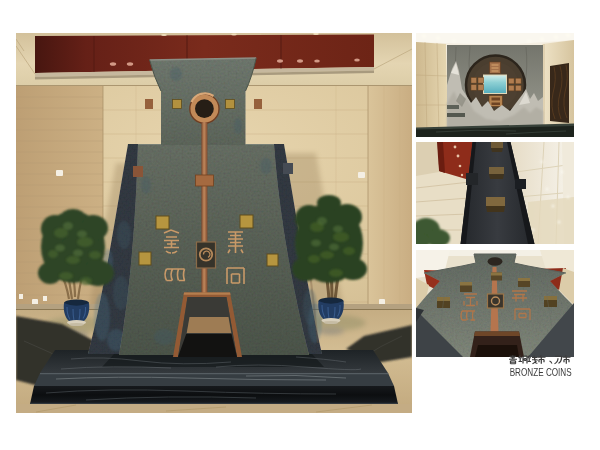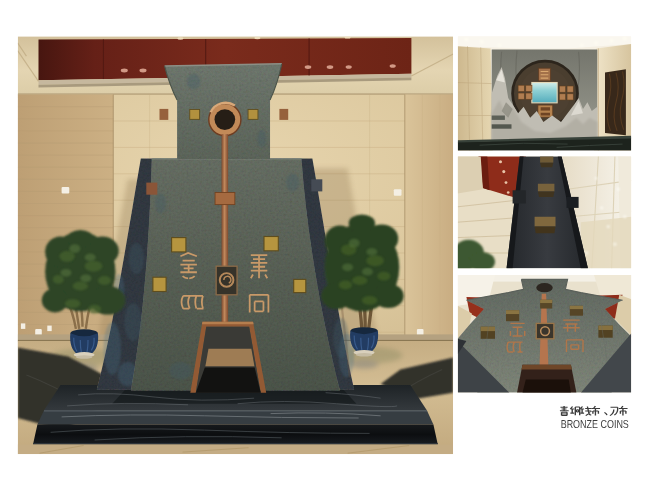--- a/index.html
+++ b/index.html
@@ -543,21 +543,21 @@
 <circle cx="79.5" cy="51" r="4" fill="none" stroke="#b98c5c" stroke-width="1.4"></circle>
 <polygon points="59,81.5 103,81.5 108,107 54,107" fill="#33211a"></polygon>
 <polygon points="59,81.5 103,81.5 104,86 58,86" fill="#6e4628"></polygon>
 <polygon points="62,95 101,95 103,107 59,107" fill="#1b100a"></polygon>
 <g stroke="#686e68" stroke-width="0.6" opacity="0.6">
 <line x1="30" y1="30" x2="24" y2="80"></line>
         <line x1="128" y1="28" x2="136" y2="78"></line>
 </g>
 </svg>
 </div>
-<div style="position:absolute;left:370px;top:367px;width:202px;height:28px">
+<div style="position:absolute;left:370px;top:353px;width:202px;height:28px">
 <svg width="202" height="28" style="display:block">
 <g transform="translate(0,2.2) scale(1,0.75)" stroke="#3c3c3c" stroke-width="1.25" fill="none">
 <path d="M139.5,1.5 h6.5 M140.5,3.5 h4.5 M139,5.5 h8 M142.8,0 v5.5 M140.5,7.5 v4 M145.5,7.5 v4 M140.5,7.5 h5 M140.5,9.5 h5 M140.5,11.5 h5"></path>
 <path d="M150.5,0.5 l-2,3 M148.5,3.5 h3.5 M150.2,3.5 v5 M148.5,8.5 h3.5 M153,1 h4 M153,1 v10 M157,1 v10 M154.2,4.5 h1.8 M154.2,7 h1.8 M154.2,4.5 v2.5 M156,4.5 v2.5"></path>
 <path d="M159.5,0.5 l-2,3 M157.5,3.5 h3.5 M159.2,3.5 v5 M157.5,8.5 h3.5 M162,3 h5.5 M162,6 h5.5 M164,0.5 l1.5,9 q0.5,1.5 2,1 M166.5,8 l-4,3.5 M166.8,5.5 l0.7,1.5"></path>
 <path d="M171.3,0 l-1.5,2.3 M167.5,2.8 h8 M171.3,2.8 v8.7 M169,5.8 h5 M169,5.8 v3.5 M174,5.8 v3.5"></path>
 <path d="M179.5,7.5 q2,1.5 2.3,3.5"></path>
 <path d="M185,1.5 h6.5 M191.5,1.5 q0.5,6.5 -3,9.5 M188,4 q0,5 -3.5,7.5"></path>
 <path d="M196.3,0 l-1.5,2.3 M192.5,2.8 h8 M196.3,2.8 v8.7 M194,5.8 h5 M194,5.8 v3.5 M199,5.8 v3.5"></path>
 </g>

